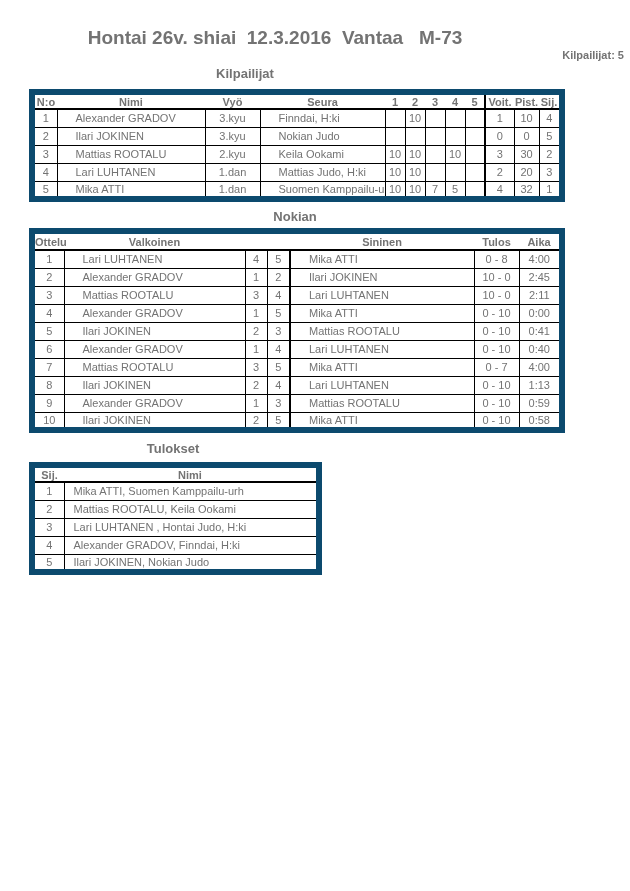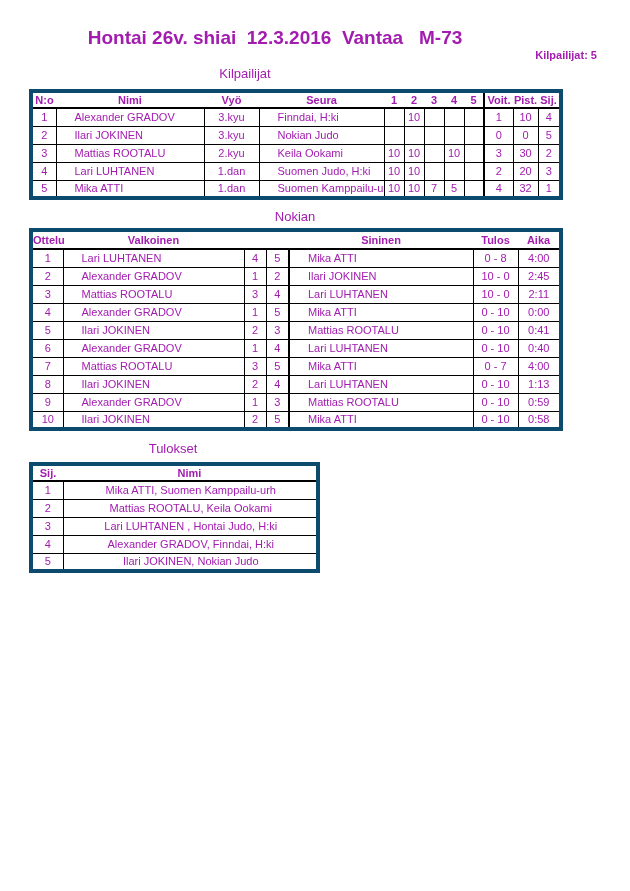--- a/index.html
+++ b/index.html
@@ -1,56 +1,56 @@
 <!DOCTYPE html>
 <html><head>
 <meta charset="utf-8">
 <style>
   html,body { margin:0; padding:0; background:#ffffff; }
   .page {
     position:relative; width:630px; height:891px; background:#ffffff;
-    font-family:"Liberation Sans","DejaVu Sans",sans-serif; color:#a21caf;
+    font-family:"Liberation Sans","DejaVu Sans",sans-serif; color:#737373;
     overflow:hidden;
   }
   .title {
     position:absolute; top:27px; left:0; width:550px; text-align:center;
     font-size:19px; font-weight:bold; white-space:pre;
   }
   .participants {
     position:absolute; top:49px; left:0; width:597px; text-align:right;
-    font-size:11px; font-weight:bold;
-  }
-  .heading { position:absolute; font-size:13px; font-weight:normal; text-align:center; }
+    font-size:11px; font-weight:bold;padding-left:27px;
+  }
+  .heading { position:absolute; font-size:13px; font-weight:bold; text-align:center; }
   .h1 { top:66px;  left:0; width:490px; }
   .h2 { top:209px; left:0; width:590px; }
   .h3 { top:441px; left:0; width:346px; }
 
   table {
     position:absolute; border-collapse:collapse; table-layout:fixed;
-    background:#fff; font-size:11px; border:4px solid #0c4a6e;
+    background:#fff; font-size:11px; border:6px solid #0c4a6e;
   }
   .t1 { left:29px; top:89px;  width:530px; }
   .t2 { left:29px; top:228px; width:530px; }
   .t3 { left:29px; top:462px; width:287px; }
 
   th {
     padding:0; font-size:11px; font-weight:bold; text-align:center;
     border:none; border-bottom:2px solid #000; white-space:nowrap; overflow:visible;
   }
   td {
     padding:0; border:1px solid #000; white-space:nowrap; overflow:hidden;
   }
   .t1 thead tr { height:17px; }
   .t2 thead tr { height:19px; }
   .t3 thead tr { height:17px; }
   tbody tr { height:18px; }
 
   .c  { text-align:center; }
   .l  { text-align:left; padding-left:18px; }
-  .l2 { text-align:center; padding-left:2px; }
+  .l2 { text-align:left; padding-left:9px; }
   .tk { border-left:2px solid #000 !important; }
 </style>
 </head>
 <body>
 
 <div class="page">
 
   <div class="title">Hontai 26v. shiai  12.3.2016  Vantaa   M-73</div>
   <div class="participants">Kilpailijat: 5</div>
 
@@ -127,21 +127,21 @@
         <td class="c">10</td>
         <td class="c"></td>
         <td class="c tk">3</td>
         <td class="c">30</td>
         <td class="c">2</td>
       </tr>
       <tr>
         <td class="c">4</td>
         <td class="l">Lari LUHTANEN</td>
         <td class="c">1.dan</td>
-        <td class="l">Suomen Judo, H:ki</td>
+        <td class="l">Mattias Judo, H:ki</td>
         <td class="c">10</td>
         <td class="c">10</td>
         <td class="c"></td>
         <td class="c"></td>
         <td class="c"></td>
         <td class="c tk">2</td>
         <td class="c">20</td>
         <td class="c">3</td>
       </tr>
       <tr>

